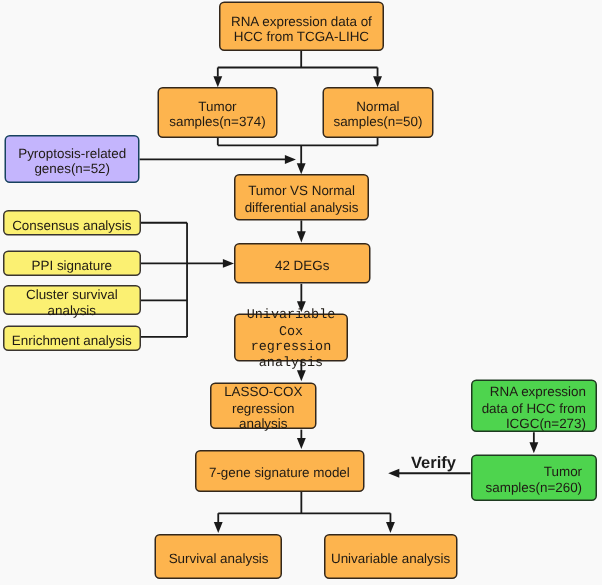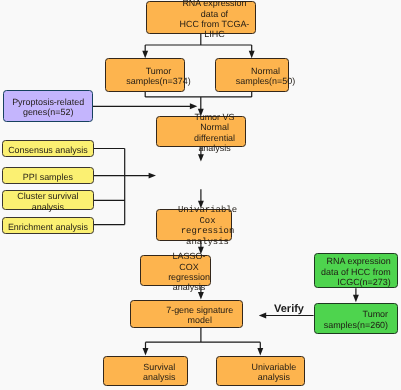--- a/index.html
+++ b/index.html
@@ -3,21 +3,21 @@
 <meta charset="utf-8">
 <style>
   html,body{margin:0;padding:0;}
   body{width:401px;height:390px;background:#f9f9f9;
        font-family:"Liberation Sans",sans-serif;-webkit-font-smoothing:antialiased;text-rendering:geometricPrecision;}
   #stage{position:relative;width:401px;height:390px;overflow:hidden;background:#f9f9f9;}
   svg.conn{position:absolute;left:0;top:0;width:401px;height:390px;}
   .node{position:absolute;box-sizing:border-box;border:1.5px solid #2b2118;border-radius:3.5px;
         display:flex;align-items:center;justify-content:center;text-align:center;
         font-size:8.95px;line-height:10.4px;color:#1f1a14;white-space:pre-line;z-index:3;padding-top:3px;}
-  .orange{background:#fdb44e;border-color:#33271b;padding-left:27px;}
+  .orange{background:#fdb44e;border-color:#33271b;}
   .blue{background:#c4b5fd;border-color:#17425f;}
   .yellow{background:#fbf072;border-color:#3a352f;}
   .green{background:#4ed44e;border-color:#1e3a20;text-align:right;}
   .vlabel{position:absolute;font-weight:bold;font-size:11px;line-height:11px;color:#1c1c1c;z-index:4;}
 </style>
 </head>
 <body>
 
 <div id="stage">
   <svg class="conn" viewBox="0 0 401 390">
@@ -52,24 +52,25 @@
 HCC from TCGA-LIHC</div>
     <div class="node orange" style="left: 105.4px; top: 58.2px; width: 79.2px; height: 33.4px;">Tumor
 samples(n=374)</div>
     <div class="node orange" style="left: 215.4px; top: 58.2px; width: 73.2px; height: 33.4px;">Normal
 samples(n=50)</div>
     <div class="node blue" style="left: 3.3px; top: 90.3px; width: 89.7px; height: 31.4px;">Pyroptosis-related
 genes(n=52)</div>
     <div class="node yellow" style="left: 2.2px; top: 140.1px; width: 91.4px; height: 16.8px;">Consensus analysis</div>
     <div class="node orange" style="left: 155.9px; top: 115.6px; width: 90.3px; height: 31.2px;">Tumor VS Normal
 differential analysis</div>
-    <div class="node yellow" style="left: 2.2px; top: 166.7px; width: 91.4px; height: 17.4px;">PPI samples</div>
+    <div class="node yellow" style="left: 2.2px; top: 166.7px; width: 91.4px; height: 17.4px;">PPI signature</div>
     <div class="node yellow" style="left: 2.2px; top: 190.2px; width: 91.4px; height: 20.2px;">Cluster survival
 analysis</div>
     <div class="node yellow" style="left: 2.2px; top: 217.3px; width: 91.4px; height: 16.8px;">Enrichment analysis</div>
+    <div class="node orange" style="left: 156.3px; top: 162px; width: 90.3px; height: 27.2px;">42 DEGs</div>
     <div class="node orange" style="left: 156px; top: 208.5px; width: 76px; height: 32.2px; font-family: Liberation Mono, monospace;">Univariable Cox
 regression analysis</div>
     <div class="node orange" style="left: 140px; top: 254.5px; width: 71px; height: 31.9px;">LASSO-COX
 regression analysis</div>
     <div class="node orange" style="left: 130px; top: 299.7px; width: 112.5px; height: 28.2px;">7-gene signature model</div>
     <div class="node green" style="left: 313.6px; top: 253px; width: 84.6px; height: 35.2px;">RNA expression
 data of HCC from
 ICGC(n=273)</div>
     <div class="node green" style="left: 313.6px; top: 302.5px; width: 84.6px; height: 31px;">Tumor
 samples(n=260)</div>

